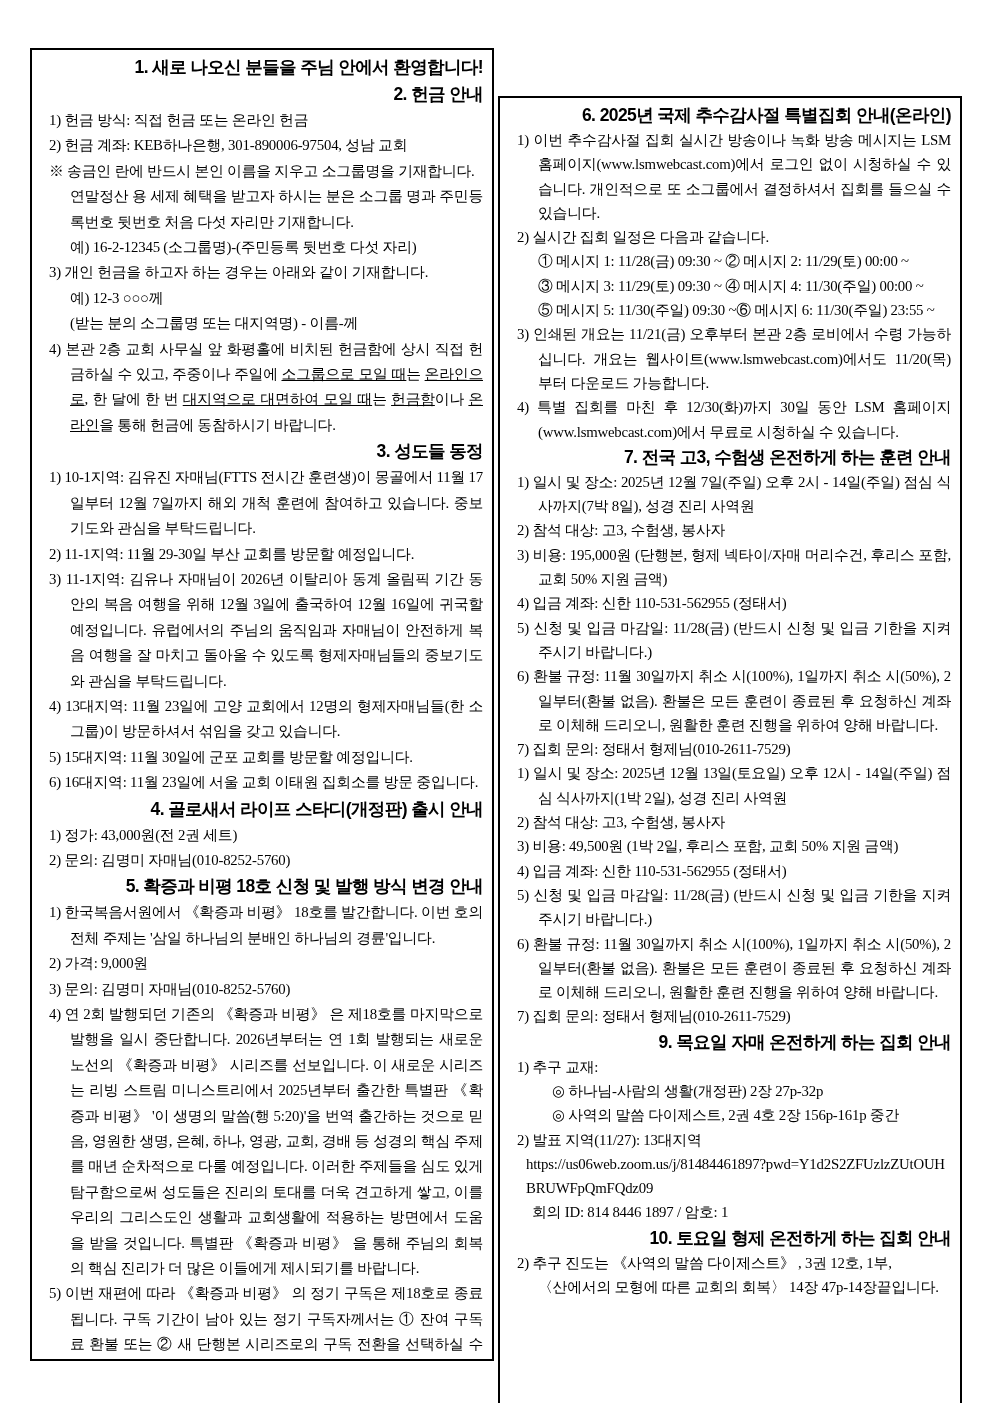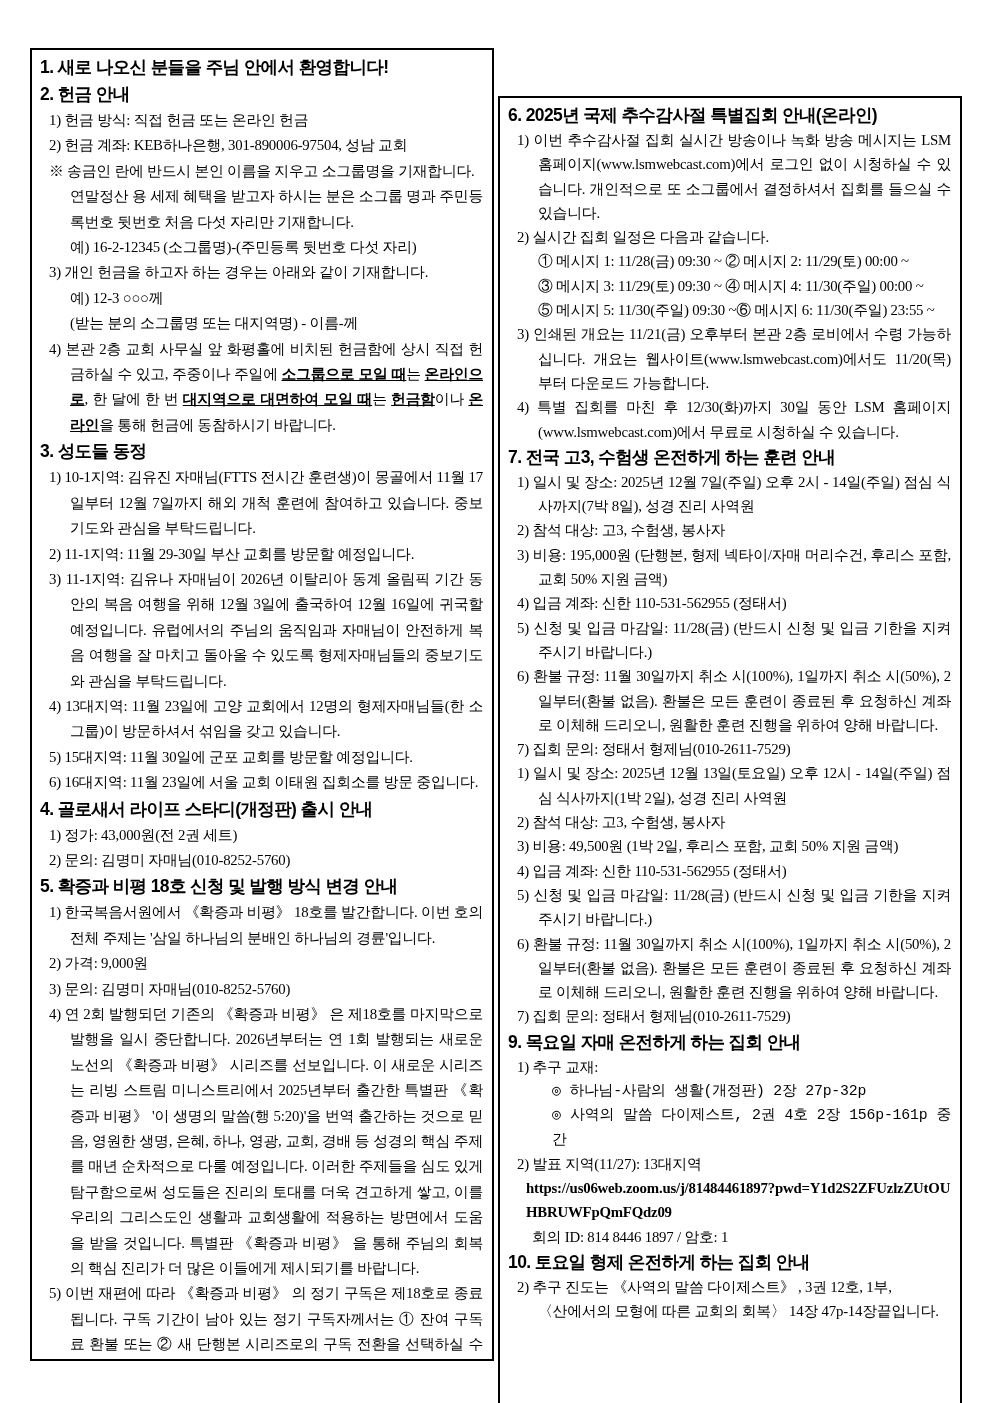--- a/index.html
+++ b/index.html
@@ -5,30 +5,30 @@
   html,body{margin:0;padding:0;background:#ffffff;}
   body{width:992px;height:1403px;position:relative;overflow:hidden;
        font-family:"Liberation Serif","DejaVu Serif",serif;color:#000;}
   .frame{position:absolute;left:30px;top:48px;width:932px;height:1313px;
          display:flex;gap:4px;}
   .cell{box-sizing:border-box;border:2px solid #000;width:464px;height:1313px;
         padding:4px 9px 0 8px;overflow:hidden;}
   .cell.left{font-size:14.8px;line-height:25.4px;letter-spacing:-0.2px;}
   .cell.right{font-size:14.8px;line-height:24.3px;letter-spacing:-0.2px;margin-top:48px;}
   .sec-h{font-family:"Liberation Sans","DejaVu Sans",sans-serif;font-weight:bold;
-         font-size:17.5px;line-height:27px;letter-spacing:-0.6px;text-align:left;}
+         font-size:17.5px;line-height:27px;letter-spacing:-0.6px;text-align:right;}
   .cell.right .sec-h{line-height:26px;}
   .it{text-align:justify;}
   .l1{padding-left:30px;text-indent:-21px;}
   .l2{padding-left:30px;text-indent:0;}
-  .l3{padding-left:44px;text-indent:0;font-family:Liberation Mono, monospace;}
-  .lu{padding-left:18px;text-indent:0;word-break:break-all;text-align:left;font-weight:bold;}
+  .l3{padding-left:44px;text-indent:0;}
+  .lu{padding-left:18px;text-indent:0;word-break:break-all;text-align:left;}
   .lm{padding-left:24px;text-indent:0;text-align:left;}
   .mk{white-space:pre;}
-  .bu{font-family:"Liberation Sans","DejaVu Sans",sans-serif;font-weight:bold;
+  .bu{font-family:"Liberation Sans","DejaVu Sans",sans-serif;font-weight:normal;
       text-decoration:underline;}
 </style>
 </head>
 <body>
 
 <div class="frame">
     <div class="cell left">
       <div>
         <div class="sec-h"><span>1. </span><span>새로 나오신 분들을 주님 안에서 환영합니다!</span></div>
       </div>

